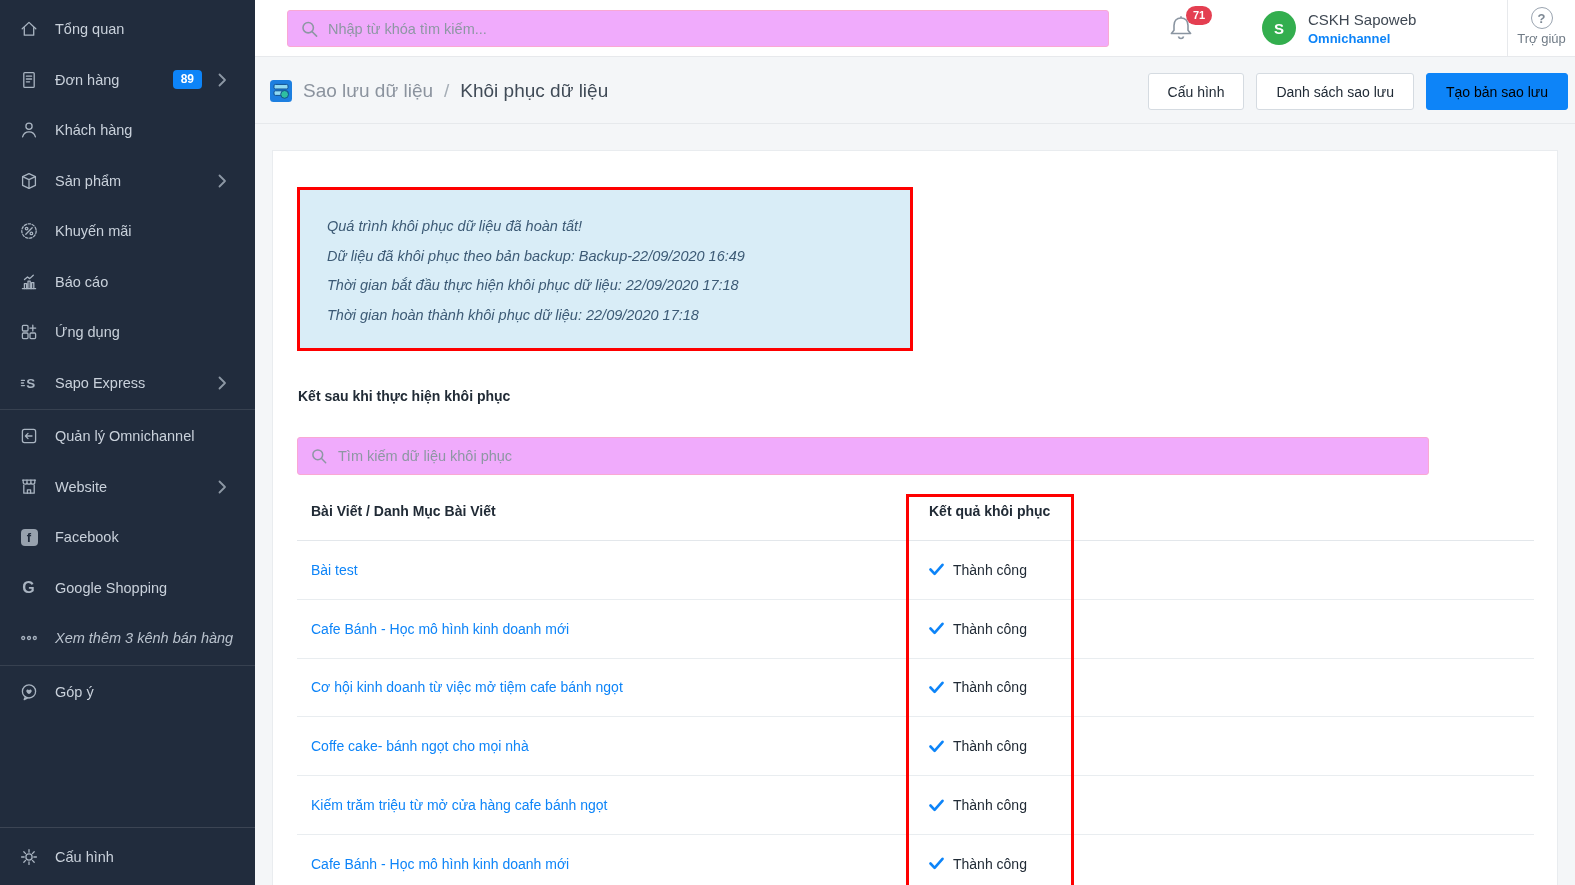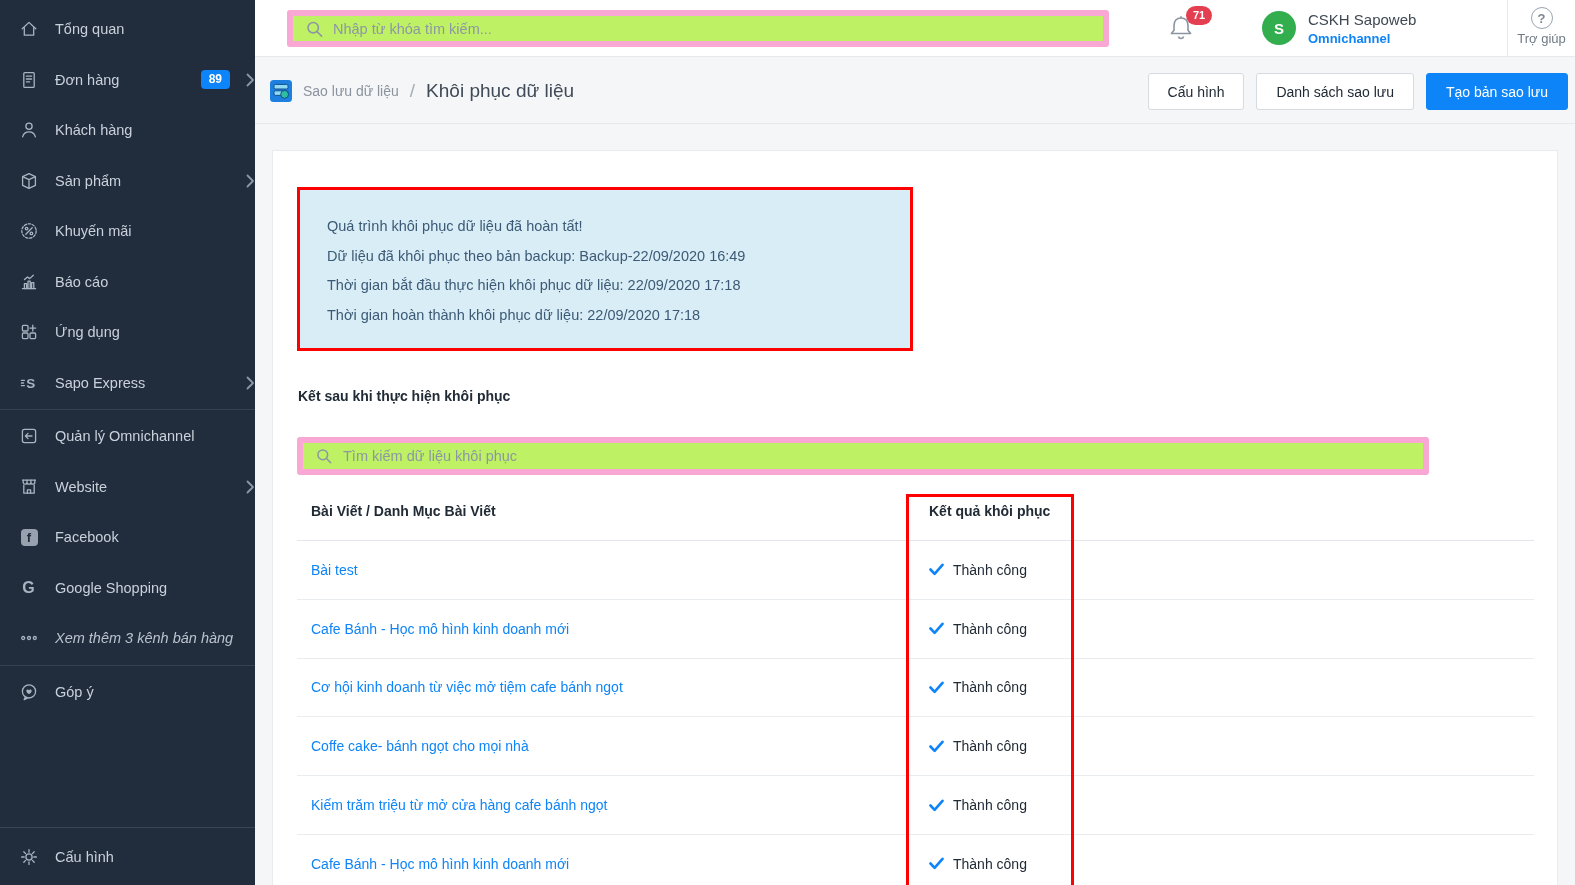--- a/index.html
+++ b/index.html
@@ -22,21 +22,21 @@
     height: 60px; display: flex; align-items: center;
     padding: 0 20px 0 16px;
     border-bottom: 1px solid rgba(255,255,255,.12);
   }
   .logo-main { font-size: 28px; font-weight: 700; color: #fff; letter-spacing: .5px; }
   .logo-sub { font-size: 13px; color: #dde4ec; margin-left: 2px; align-self: flex-end; padding-bottom: 5px; }
   .eye { margin-left: auto; cursor: pointer; }
   .menu { padding-top: 4px; }
   .m-item {
     height: 50.5px; display: flex; align-items: center;
-    padding: 0 0 0 18px; color: #c9d1db; font-size: 14.5px; cursor: pointer; justify-content: flex-end;
+    padding: 0 28px 0 18px; color: #c9d1db; font-size: 14.5px; cursor: pointer;
   }
   .m-icon { width: 22px; height: 22px; margin-right: 15px; display: flex; align-items: center; justify-content: center; color: #a9b4c1; flex: none; }
   .m-icon svg { stroke: currentColor; fill: none; stroke-width: 1.3; stroke-linecap: round; stroke-linejoin: round; }
   .m-label { flex: 1; white-space: nowrap; }
   .m-italic .m-label { font-style: italic; color: #bac3ce; }
   .m-badge {
     background: var(--accent-blue); color: #fff; font-size: 12px; font-weight: 700;
     padding: 2px 8px; border-radius: 4px; margin-right: 16px; line-height: 15px;
   }
   .m-chevron { color: #8d98a5; display: flex; }
@@ -52,21 +52,21 @@
   }
   .sidebar-footer .m-item { height: 57px; }
 
   
   .topbar {
     position: absolute; left: 255px; top: 0; width: 1320px; height: 57px;
     background: #fff; border-bottom: 1px solid #e7e9ec; z-index: 10;
   }
   .searchbox {
     position: absolute; display: flex; align-items: flex-end;
-    background: #bef264; border: 6px solid #f9a8d4; border-radius: 3px;
+    background: #f0abfc; border: 1px solid #f9a8d4; border-radius: 3px;
   }
   .searchbox .sb-icon { position: absolute; left: 13px; top: 50%; transform: translateY(-50%); }
   .searchbox input {
     border: none; outline: none; width: 100%; height: 100%;
     padding-left: 40px; font-size: 14.5px; color: #212b36; background: transparent;
     font-family: inherit; border-radius: 3px;
   }
   .searchbox input::placeholder { color: #8d97a3; }
   .sb-top { left: 32px; top: 10px; width: 822px; height: 37px; }
   .bell { position: absolute; left: 911px; top: 11px; width: 36px; height: 40px; cursor: pointer; }
@@ -93,40 +93,41 @@
     align-items: center; justify-content: center;
   }
   .help-label { display: block; font-size: 13px; color: #6f7a85; margin-top: 2px; white-space: nowrap; }
 
   
   .crumbbar {
     position: absolute; left: 255px; top: 58px; width: 1320px; height: 66px;
     background: #f4f6f8; border-bottom: 1px solid #e6e9ec; z-index: 9;
   }
   .crumb-left { position: absolute; left: 15px; top: 0; height: 100%; display: flex; align-items: center; gap: 11px; }
-  .crumb-parent { font-size: 14px; color: #8b939e; cursor: pointer; white-space: nowrap; text-align: center; }
+  .crumb-parent { font-size: 19px; color: #8b939e; cursor: pointer; white-space: nowrap; text-align: center; }
   .crumb-sep { font-size: 19px; color: #a5adb6; }
   .crumb-current { font-size: 19px; color: #404b57; white-space: nowrap; }
   .actions { position: absolute; right: 7px; top: 15px; display: flex; gap: 12px; }
   .btn {
     height: 37px; padding: 0 19px; background: #fff; border: 1px solid #d5dbe1;
     border-radius: 3px; font-size: 14px; color: #212b36; cursor: pointer;
     font-family: inherit; white-space: nowrap;
   }
-  .btn-primary { background: var(--accent-blue); border-color: var(--accent-blue); color: #ffffff; text-align: center; }
+  .btn-primary { background: var(--accent-blue); border-color: var(--accent-blue); color: #000000; text-align: center; }
 
   
   .content { position: absolute; left: 255px; top: 124px; width: 1320px; bottom: 0; background: #f4f6f8; overflow: hidden; }
   .card {
     position: absolute; left: 17px; top: 26px; width: 1286px; height: 880px;
     background: #fff; border: 1px solid #e9ecef;
   }
   .summary-annotation {
     position: absolute; left: 24px; top: 36px; width: 616px; height: 164px;
     border: 3px solid var(--annotation-red);
+    font-style: italic;
   }
   .summary { position: absolute; inset: 0; background: var(--info-bg); padding: 22px 20px 0 27px; }
   .summary-line { font-size: 14.5px; line-height: 29.5px; color: var(--info-text); white-space: nowrap; }
   .results-heading { position: absolute; left: 25px; top: 237px; font-size: 14px; font-weight: 700; color: #212b36; }
   .sb-restore { left: 24px; top: 286px; width: 1132px; height: 38px; }
   .rtable { position: absolute; left: 24px; top: 331px; width: 1237px; }
   .rtable-header { position: relative; height: 59px; border-bottom: 1px solid #e3e7eb; }
   .rcol1, .rcol2 { position: absolute; top: 50%; transform: translateY(-50%); font-size: 14px; font-weight: 600; color: #212b36; white-space: nowrap; }
   .rcol1 { left: 14px; }
   .rcol2 { left: 632px; }

